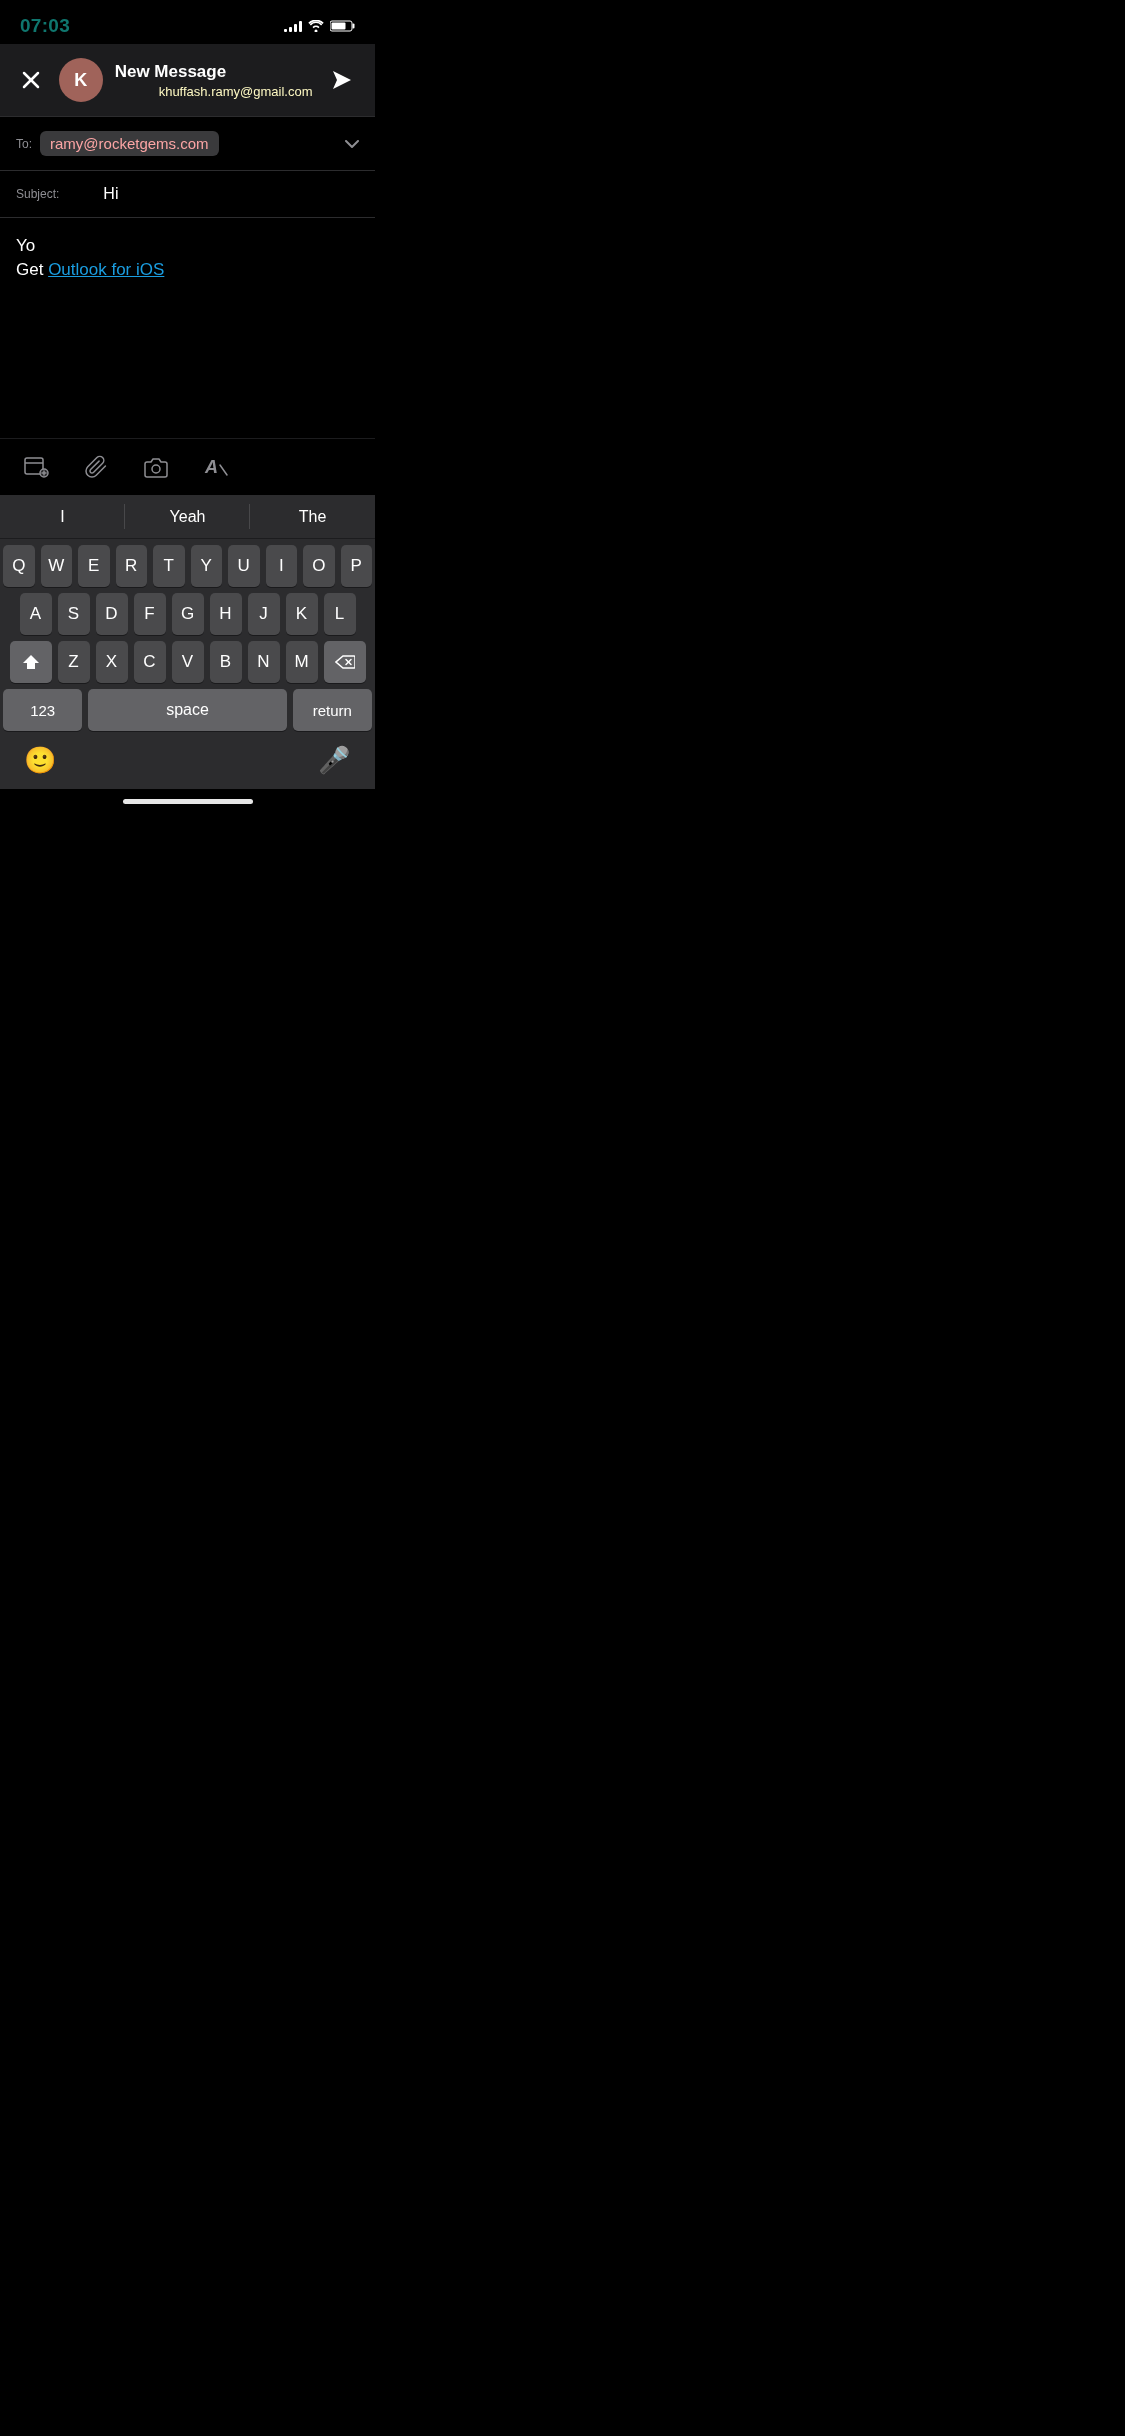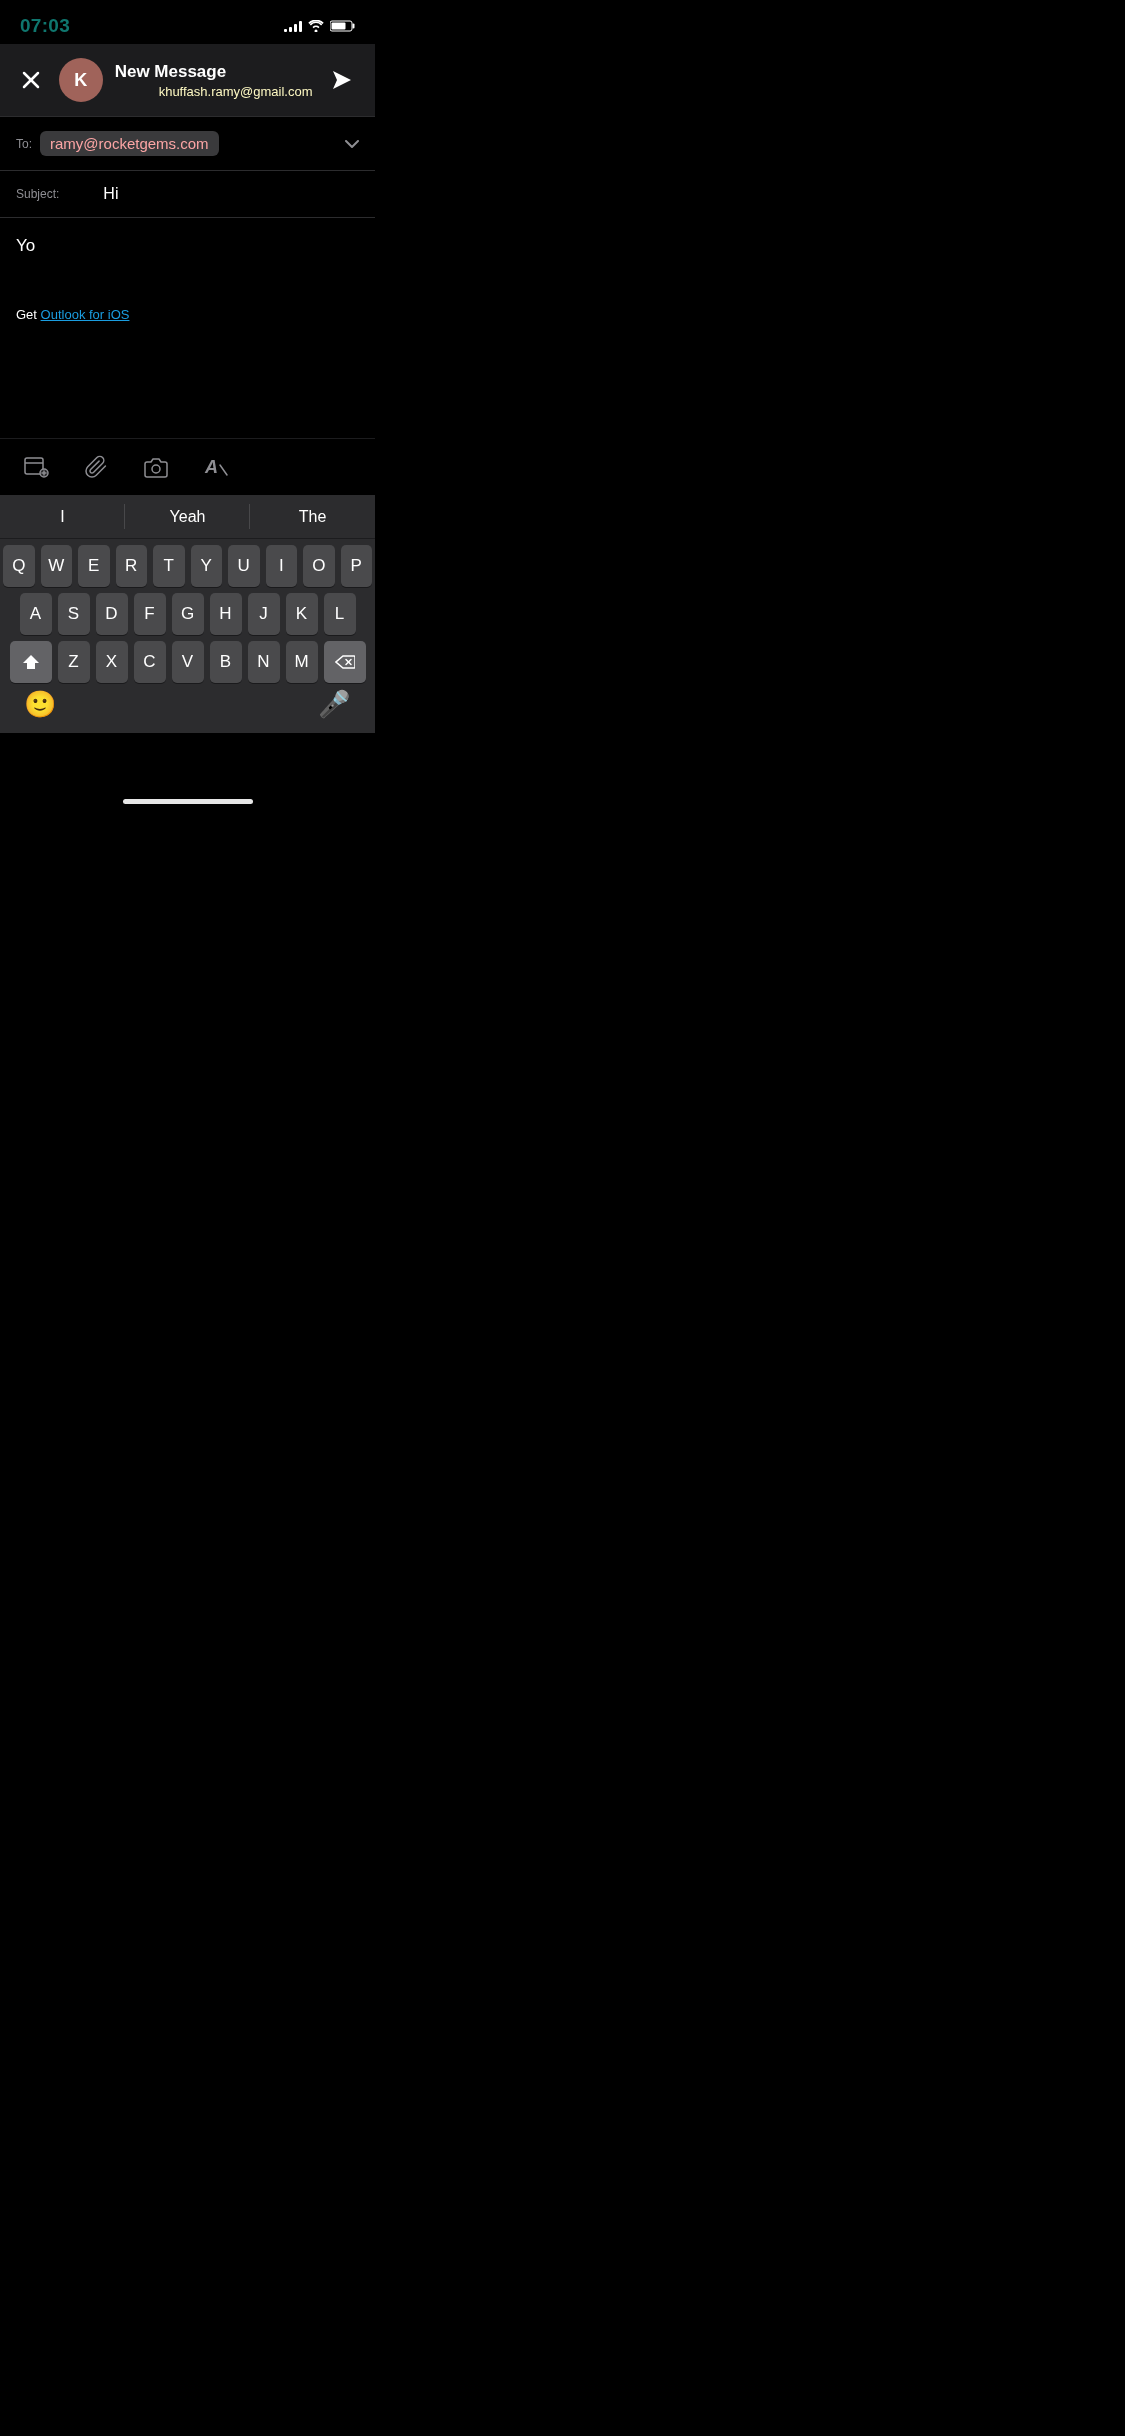--- a/index.html
+++ b/index.html
@@ -162,22 +162,21 @@
       min-height: 220px;
     }
 
     .body-text {
       font-size: 17px;
       color: #fff;
       line-height: 1.4;
     }
 
     .body-signature {
-      margin-top: 48px;
-      font-size: 13px;
+      font-size: 17px;
       color: #fff;
       line-height: 1.4;
     }
 
     .body-link {
       color: #1a9de0;
       text-decoration: underline;
     }
 
     
@@ -465,20 +464,25 @@
     <div class="key">M</div>
     <div class="key key-backspace" style="max-width:42px;">
       <svg width="20" height="14" viewBox="0 0 20 14" fill="white">
         <path d="M8 1H19a1 1 0 0 1 1 1v10a1 1 0 0 1-1 1H8L1 7z" fill="none" stroke="white" stroke-width="1.5"></path>
         <line x1="11" y1="4.5" x2="16" y2="9.5" stroke="white" stroke-width="1.5" stroke-linecap="round"></line>
         <line x1="16" y1="4.5" x2="11" y2="9.5" stroke="white" stroke-width="1.5" stroke-linecap="round"></line>
       </svg>
     </div>
   </div>
 
+  <div class="keyboard-row last-row">
+    <div class="key key-numbers">123</div>
+    <div class="key key-space">space</div>
+    <div class="key key-return">return</div>
+  </div>
 </div>
 
 <div class="bottom-bar">
   <span style="font-size:26px; cursor:pointer;">🙂</span>
   <span style="font-size:26px; cursor:pointer;">🎤</span>
 </div>
 
 <div class="home-indicator"></div>
 
 </body></html>

